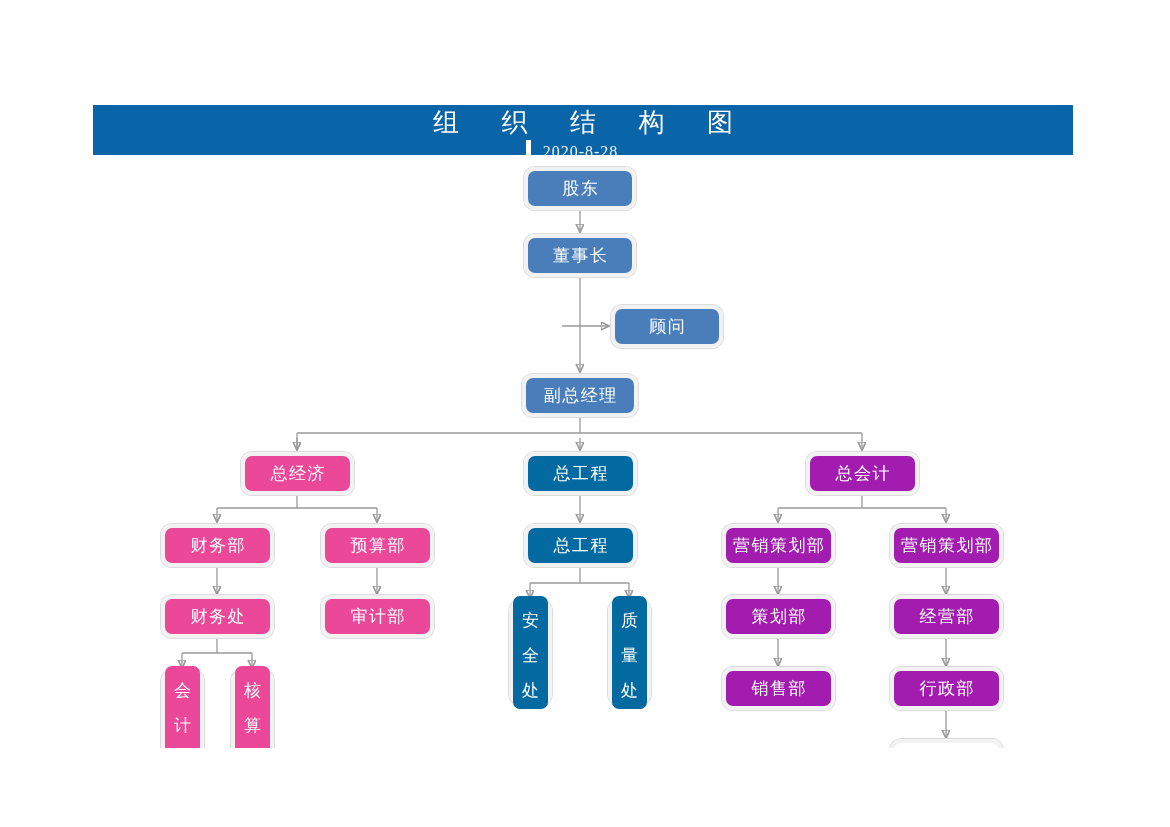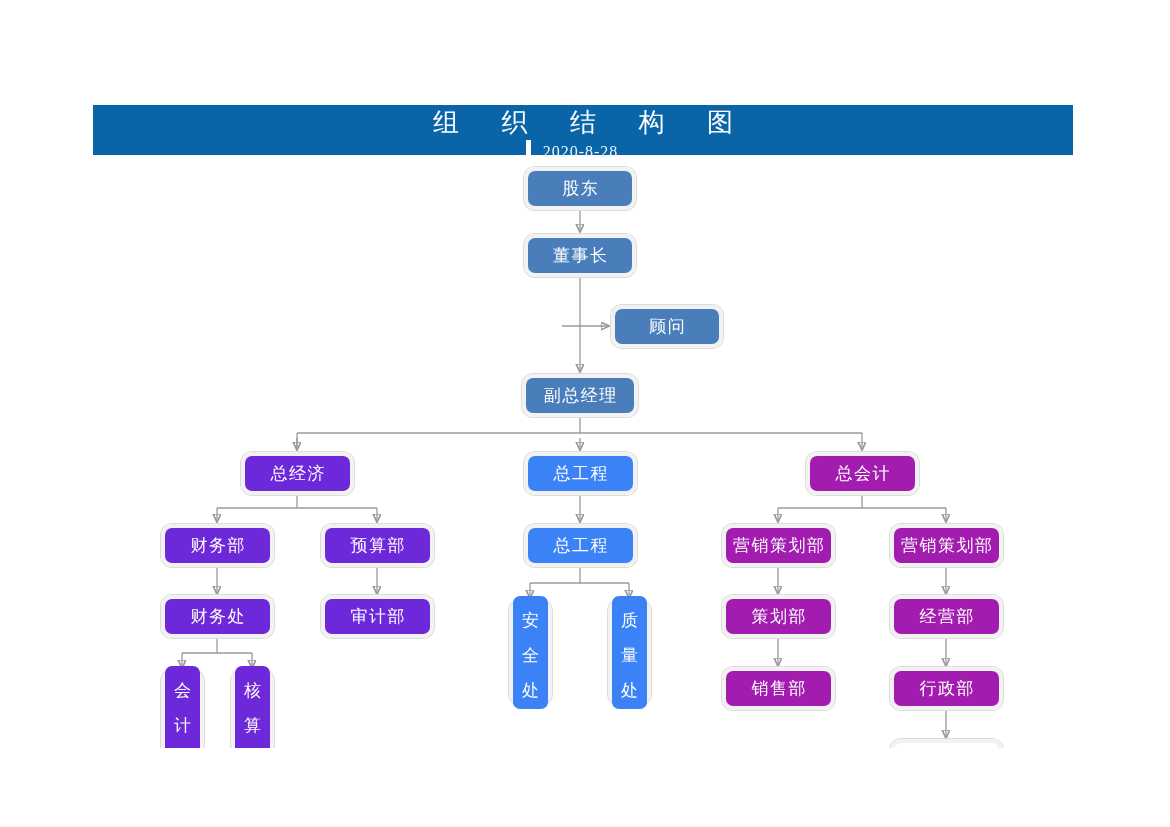--- a/index.html
+++ b/index.html
@@ -56,22 +56,22 @@
     text-indent:1.5px;
     white-space:nowrap;
     font-family:"Liberation Serif","DejaVu Serif",serif;
   }
   .node .inner{
     width:100%;height:100%;
     border-radius:7px;
     display:flex;align-items:center;justify-content:center;
   }
   .steel  .inner{background:#4A7EBB;}
-  .blue   .inner{background:#6d28d9;text-align:right;}
-  .green  .inner{background:#3b82f6;}
+  .blue   .inner{background:#ec4899;text-align:right;}
+  .green  .inner{background:#0369a1;}
   .pink   .inner{background:#a21caf;}
   .empty  .inner{background:transparent;}
 
   
   .vert{ }
   .vert .inner{
     flex-direction:column;
     justify-content:flex-start;
     padding-top:16px;
     gap:18px;

